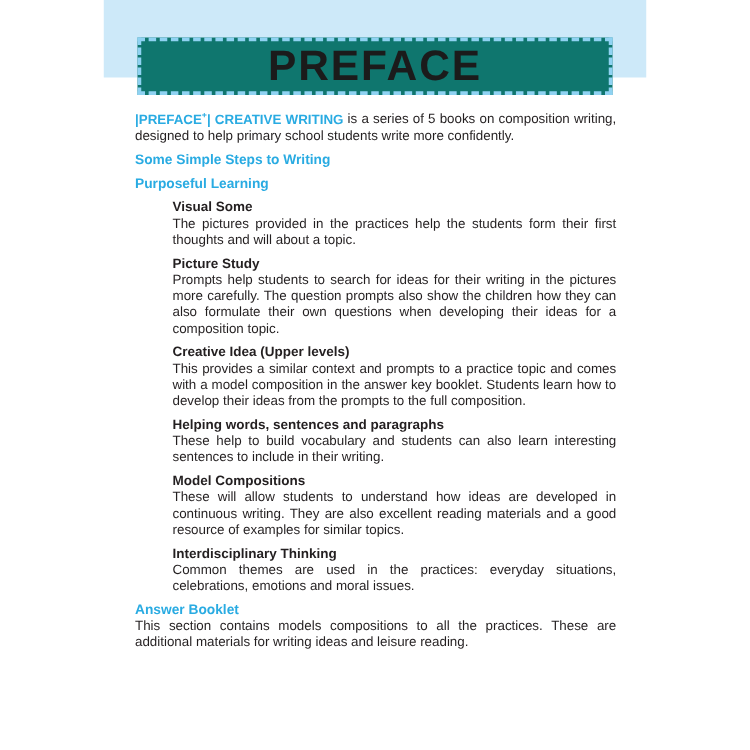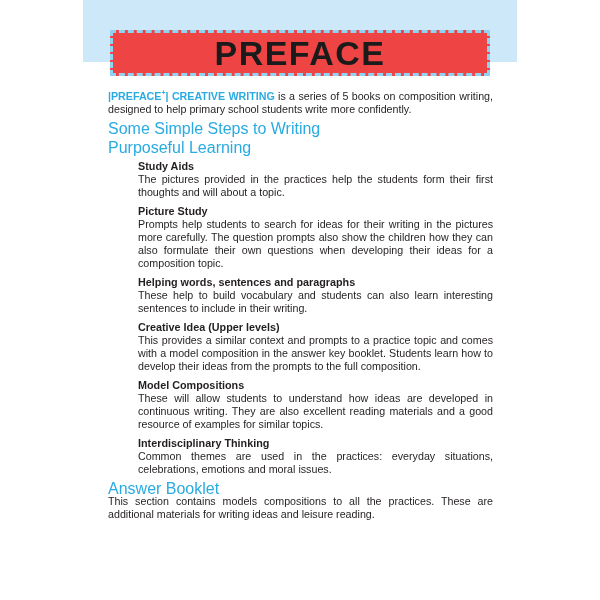--- a/index.html
+++ b/index.html
@@ -2,27 +2,27 @@
 <html><head>
 <meta charset="utf-8">
 <style>
   html,body{margin:0;padding:0;}
   body{
     width:600px;height:600px;position:relative;background:#ffffff;
     font-family:"Liberation Sans", sans-serif;color:#231f20;overflow:hidden;
   }
   .band{position:absolute;left:83px;top:0;width:434px;height:62px;background:#CDE9F9;}
   .title-box{
-    position:absolute;left:110px;top:30px;width:374px;height:40px;background:#ef4444;
+    position:absolute;left:110px;top:30px;width:374px;height:40px;background:#0f766e;
     border:3px dashed #8FD2F2;display:flex;align-items:center;justify-content:center;
   }
   .title-box h1{margin:0;font-size:34px;font-weight:bold;color:#1b1b1b;letter-spacing:1.5px;}
   .content{position:absolute;left:108px;top:86px;width:385px;font-size:10.7px;line-height:13px;}
   .content p{margin:0;text-align:justify;}
-  .h-blue{color:#29ABE2;font-weight:normal;font-size:16px;margin:6px 0 0 0;line-height:13px;}
+  .h-blue{color:#29ABE2;font-weight:bold;font-size:11px;margin:6px 0 0 0;line-height:13px;}
   .intro{margin-bottom:0;}
   .brand{color:#29ABE2;font-weight:bold;}
   .brand sup{font-size:7px;vertical-align:super;}
   .sub{margin-left:30px;}
   .sub h3{margin:6px 0 0 0;font-size:10.8px;font-weight:bold;color:#231f20;line-height:13px;}
 </style>
 </head>
 <body>
 
 <div>
@@ -34,34 +34,34 @@
 
   <div class="content">
 
     <p class="intro"><span class="brand"><span>|PREFACE</span><sup>+</sup><span>| CREATIVE WRITING</span></span><span> is a series of 5 books on composition writing, designed to help primary school students write more confidently.</span></p>
 
     <div class="h-blue">Some Simple Steps to Writing</div>
 
     <div class="h-blue">Purposeful Learning</div>
 
     <div class="sub">
-      <h3>Study Aids</h3>
+      <h3>Visual Some</h3>
       <p>The pictures provided in the practices help the students form their first thoughts and will about a topic.</p>
     </div>
     <div class="sub">
       <h3>Picture Study</h3>
       <p>Prompts help students to search for ideas for their writing in the pictures more carefully. The question prompts also show the children how they can also formulate their own questions when developing their ideas for a composition topic.</p>
     </div>
     <div class="sub">
+      <h3>Creative Idea (Upper levels)</h3>
+      <p>This provides a similar context and prompts to a practice topic and comes with a model composition in the answer key booklet. Students learn how to develop their ideas from the prompts to the full composition.</p>
+    </div>
+    <div class="sub">
       <h3>Helping words, sentences and paragraphs</h3>
       <p>These help to build vocabulary and students can also learn interesting sentences to include in their writing.</p>
-    </div>
-    <div class="sub">
-      <h3>Creative Idea (Upper levels)</h3>
-      <p>This provides a similar context and prompts to a practice topic and comes with a model composition in the answer key booklet. Students learn how to develop their ideas from the prompts to the full composition.</p>
     </div>
     <div class="sub">
       <h3>Model Compositions</h3>
       <p>These will allow students to understand how ideas are developed in continuous writing. They are also excellent reading materials and a good resource of examples for similar topics.</p>
     </div>
     <div class="sub">
       <h3>Interdisciplinary Thinking</h3>
       <p>Common themes are used in the practices: everyday situations, celebrations, emotions and moral issues.</p>
     </div>
 

